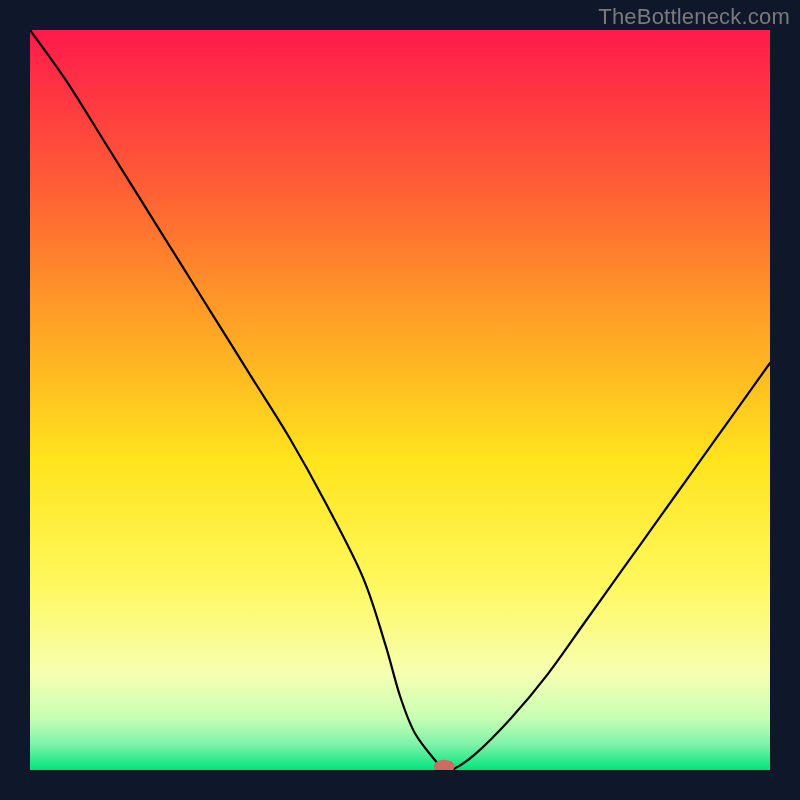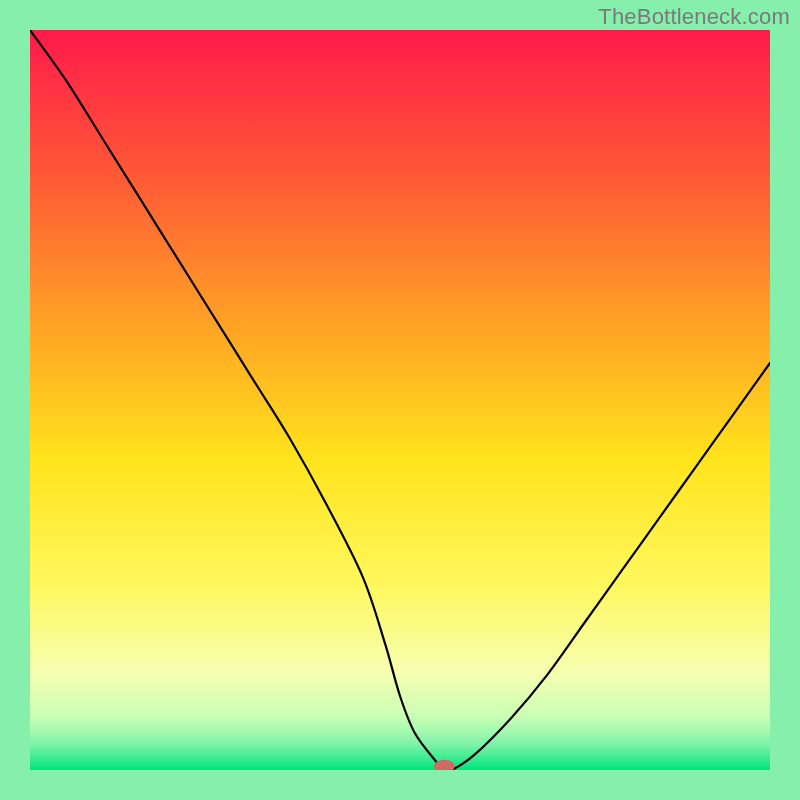--- a/index.html
+++ b/index.html
@@ -8,21 +8,21 @@
     width: 800px;
     height: 800px;
     background: #000;
     overflow: hidden;
     font-family: Arial, Helvetica, sans-serif;
   }
   .frame {
     position: relative;
     width: 800px;
     height: 800px;
-    background: #86efac;
+    background: #0f172a;
   }
   .attribution {
     position: absolute;
     top: 4px;
     right: 10px;
     color: #7a7a7a;
     font-size: 22px;
     font-weight: 500;
     letter-spacing: 0.2px;
   }

